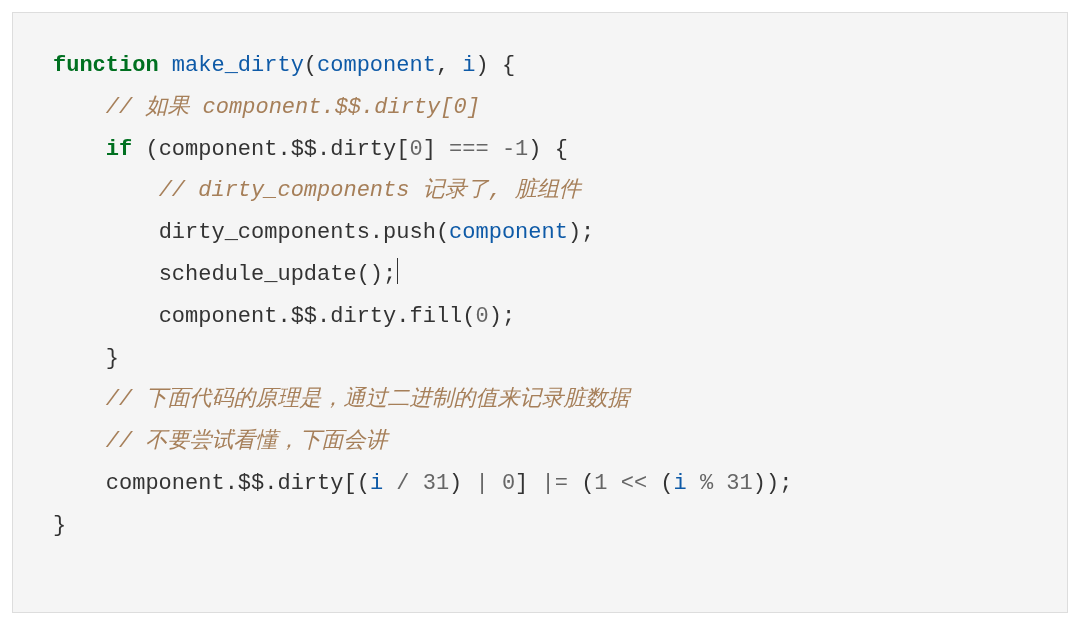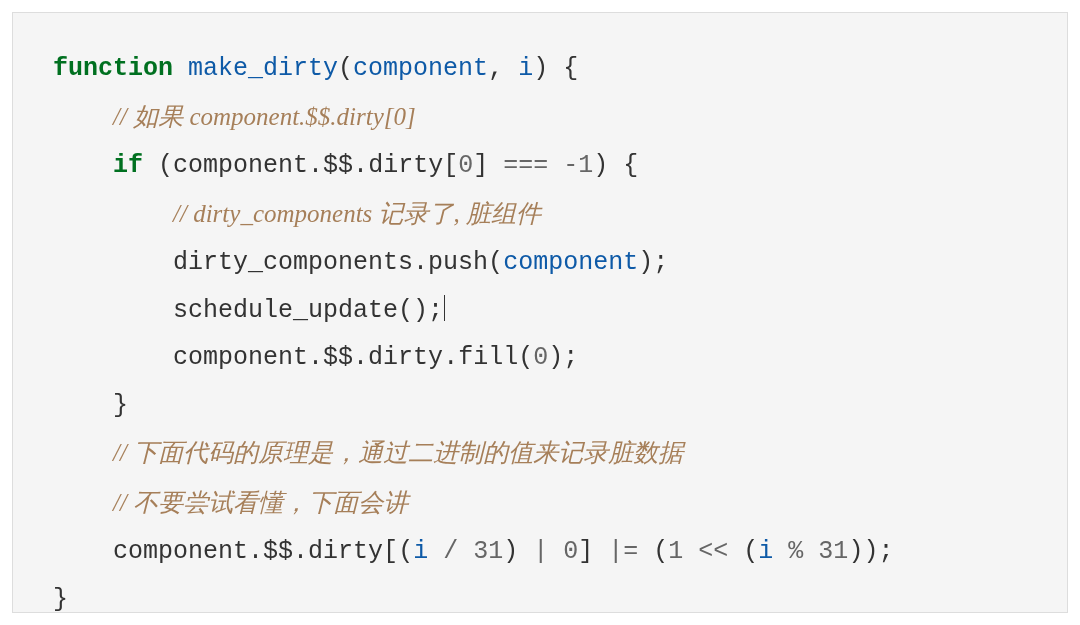--- a/index.html
+++ b/index.html
@@ -9,32 +9,32 @@
     background: #ffffff;
     padding: 12px;
     font-family: "Courier New", Courier, monospace;
   }
   .code-block {
     background: #f5f5f5;
     border: 1px solid #ddd;
     padding: 32px 40px;
     width: 100%;
     height: 100%;
-    font-size: 25px;
+    font-size: 22px;
     line-height: 1.9;
     white-space: pre;
     color: #333;
     overflow: hidden;
     position: relative;
   }
   .kw   { color: #007020; font-weight: bold; }   
   .fn   { color: #0e5aa7; }                      
   .id   { color: #333; }                         
   .idb  { color: #0e5aa7; }                      
-  .cmt  { color: #a67f59; font-style: italic; font-family: Liberation Serif, serif; }  
+  .cmt  { color: #a67f59; font-style: italic; }  
   .op   { color: #666; }                         
   .num  { color: #666; }                         
   .paren{ color: #333; }
   .cursor {
     display: inline-block;
     width: 1px;
     height: 26px;
     background: #333;
     vertical-align: -4px;
     margin-left: 1px;

